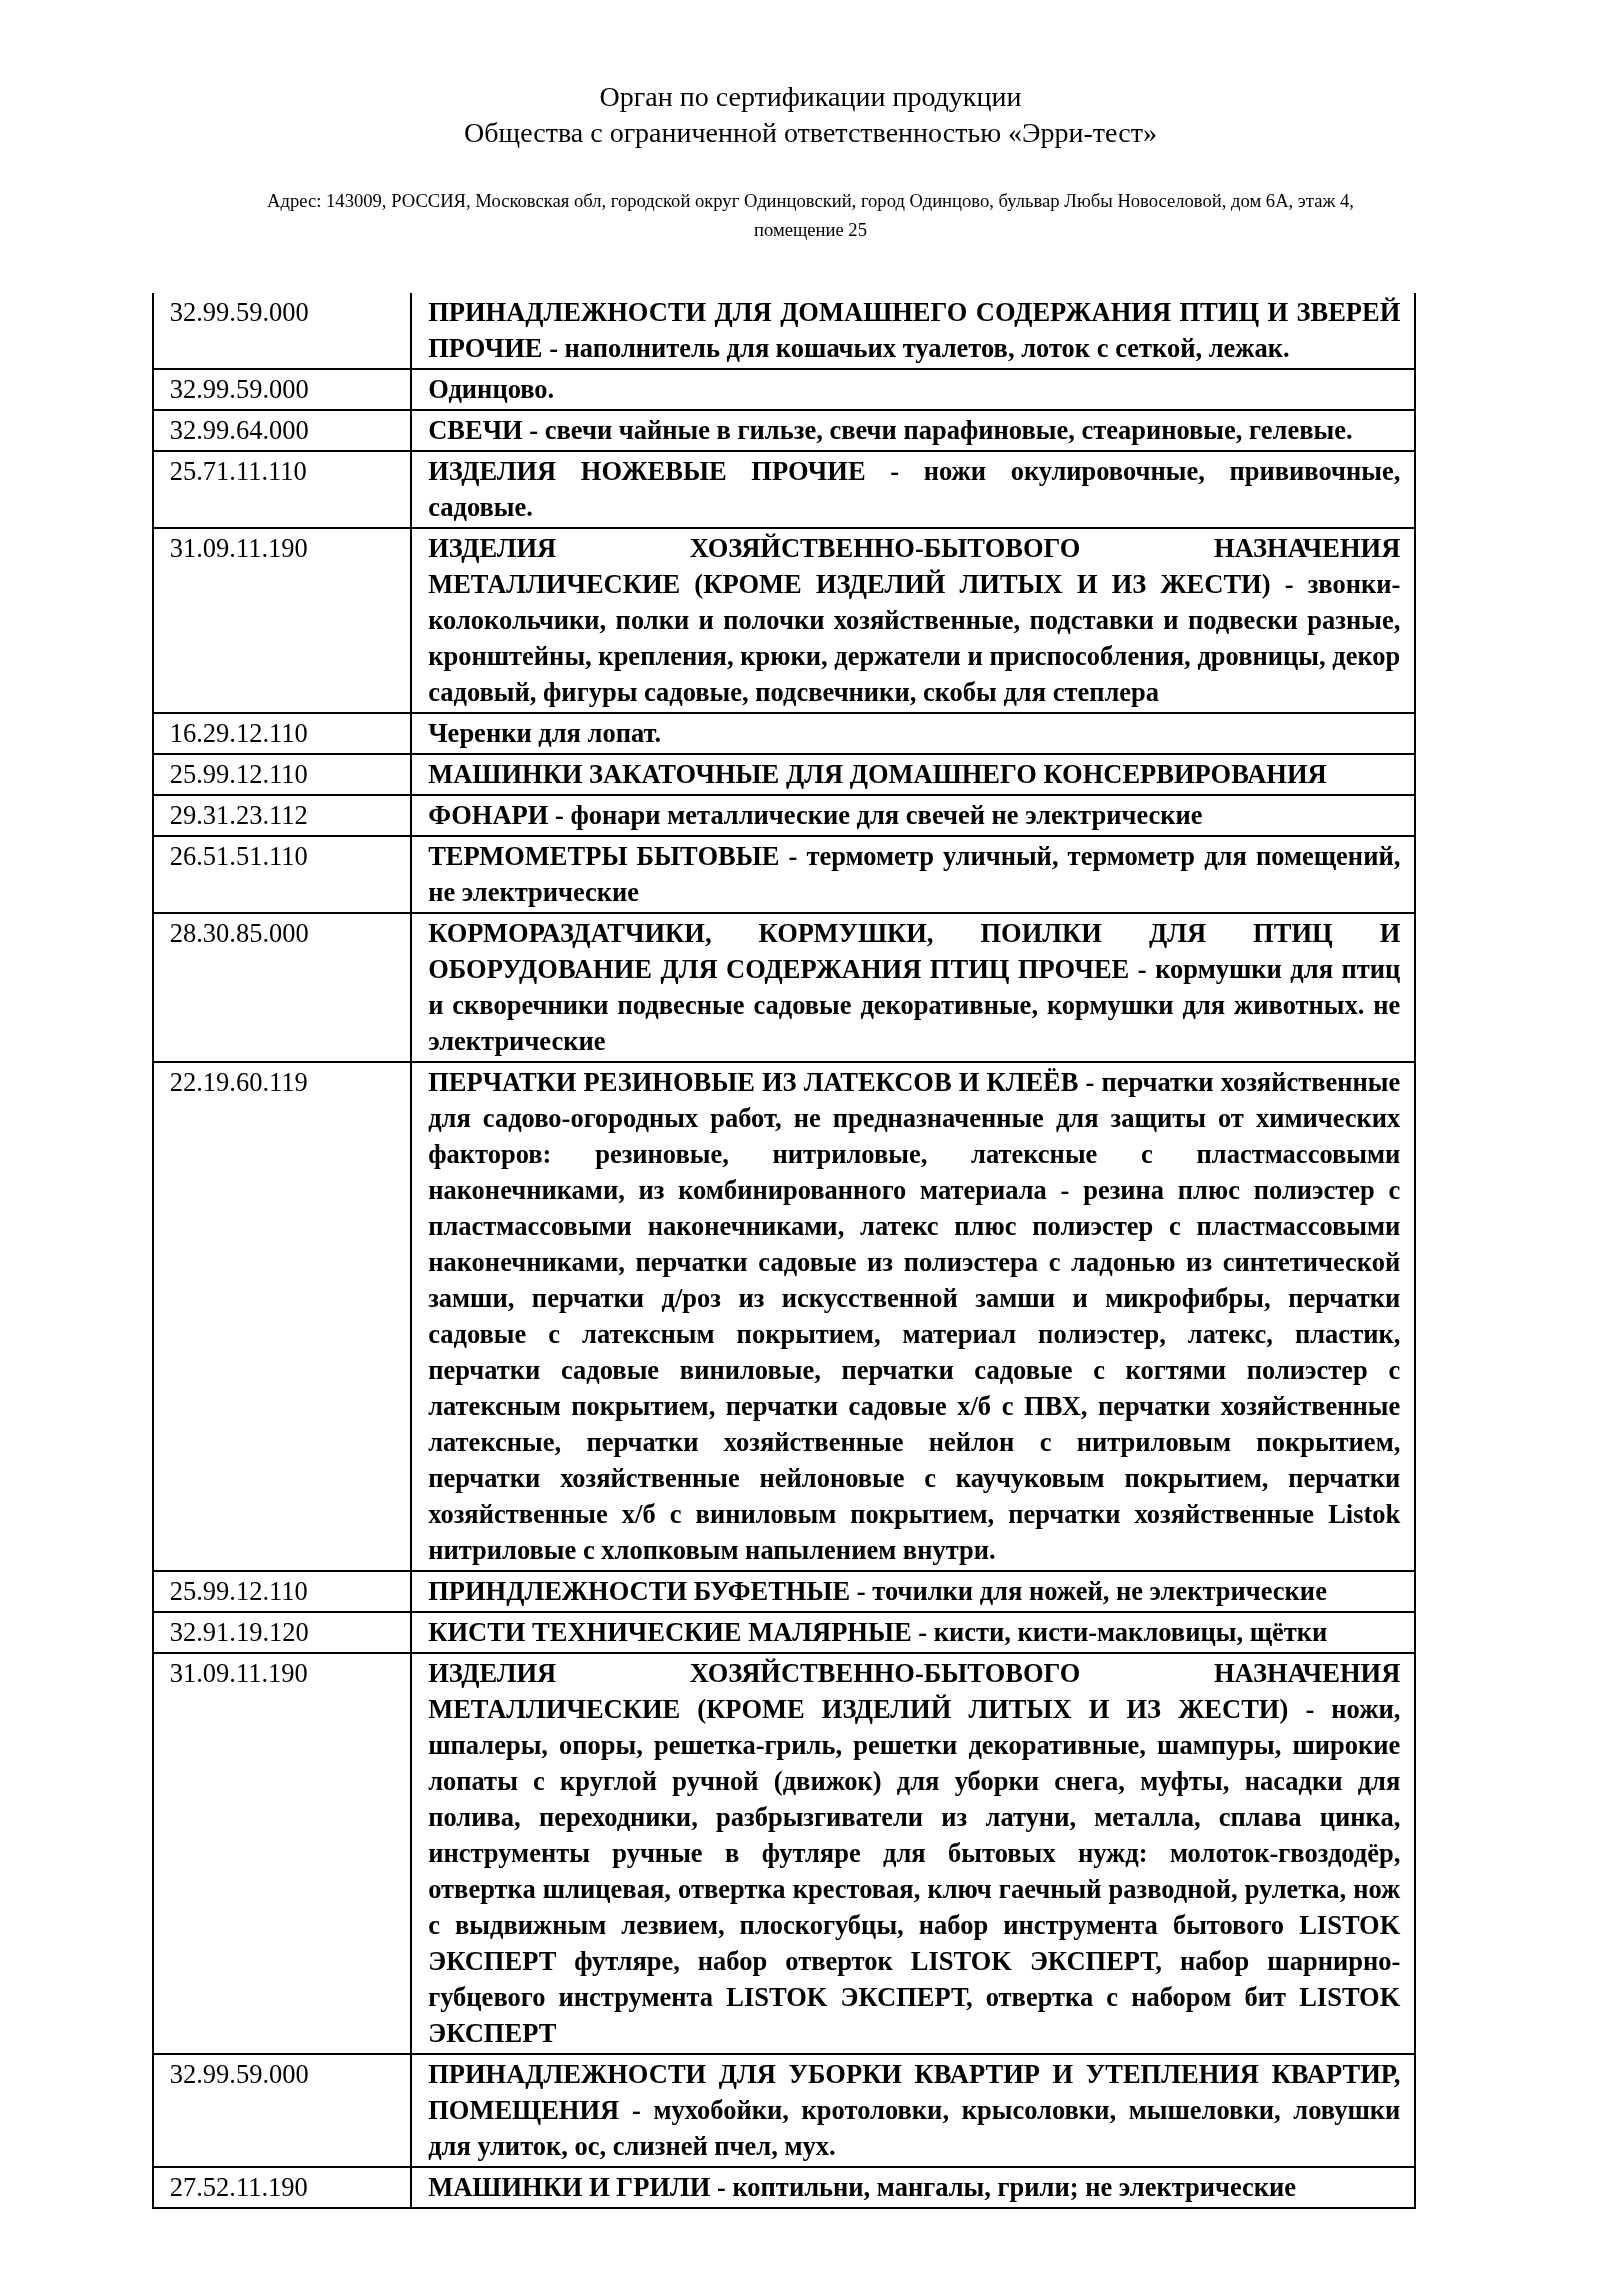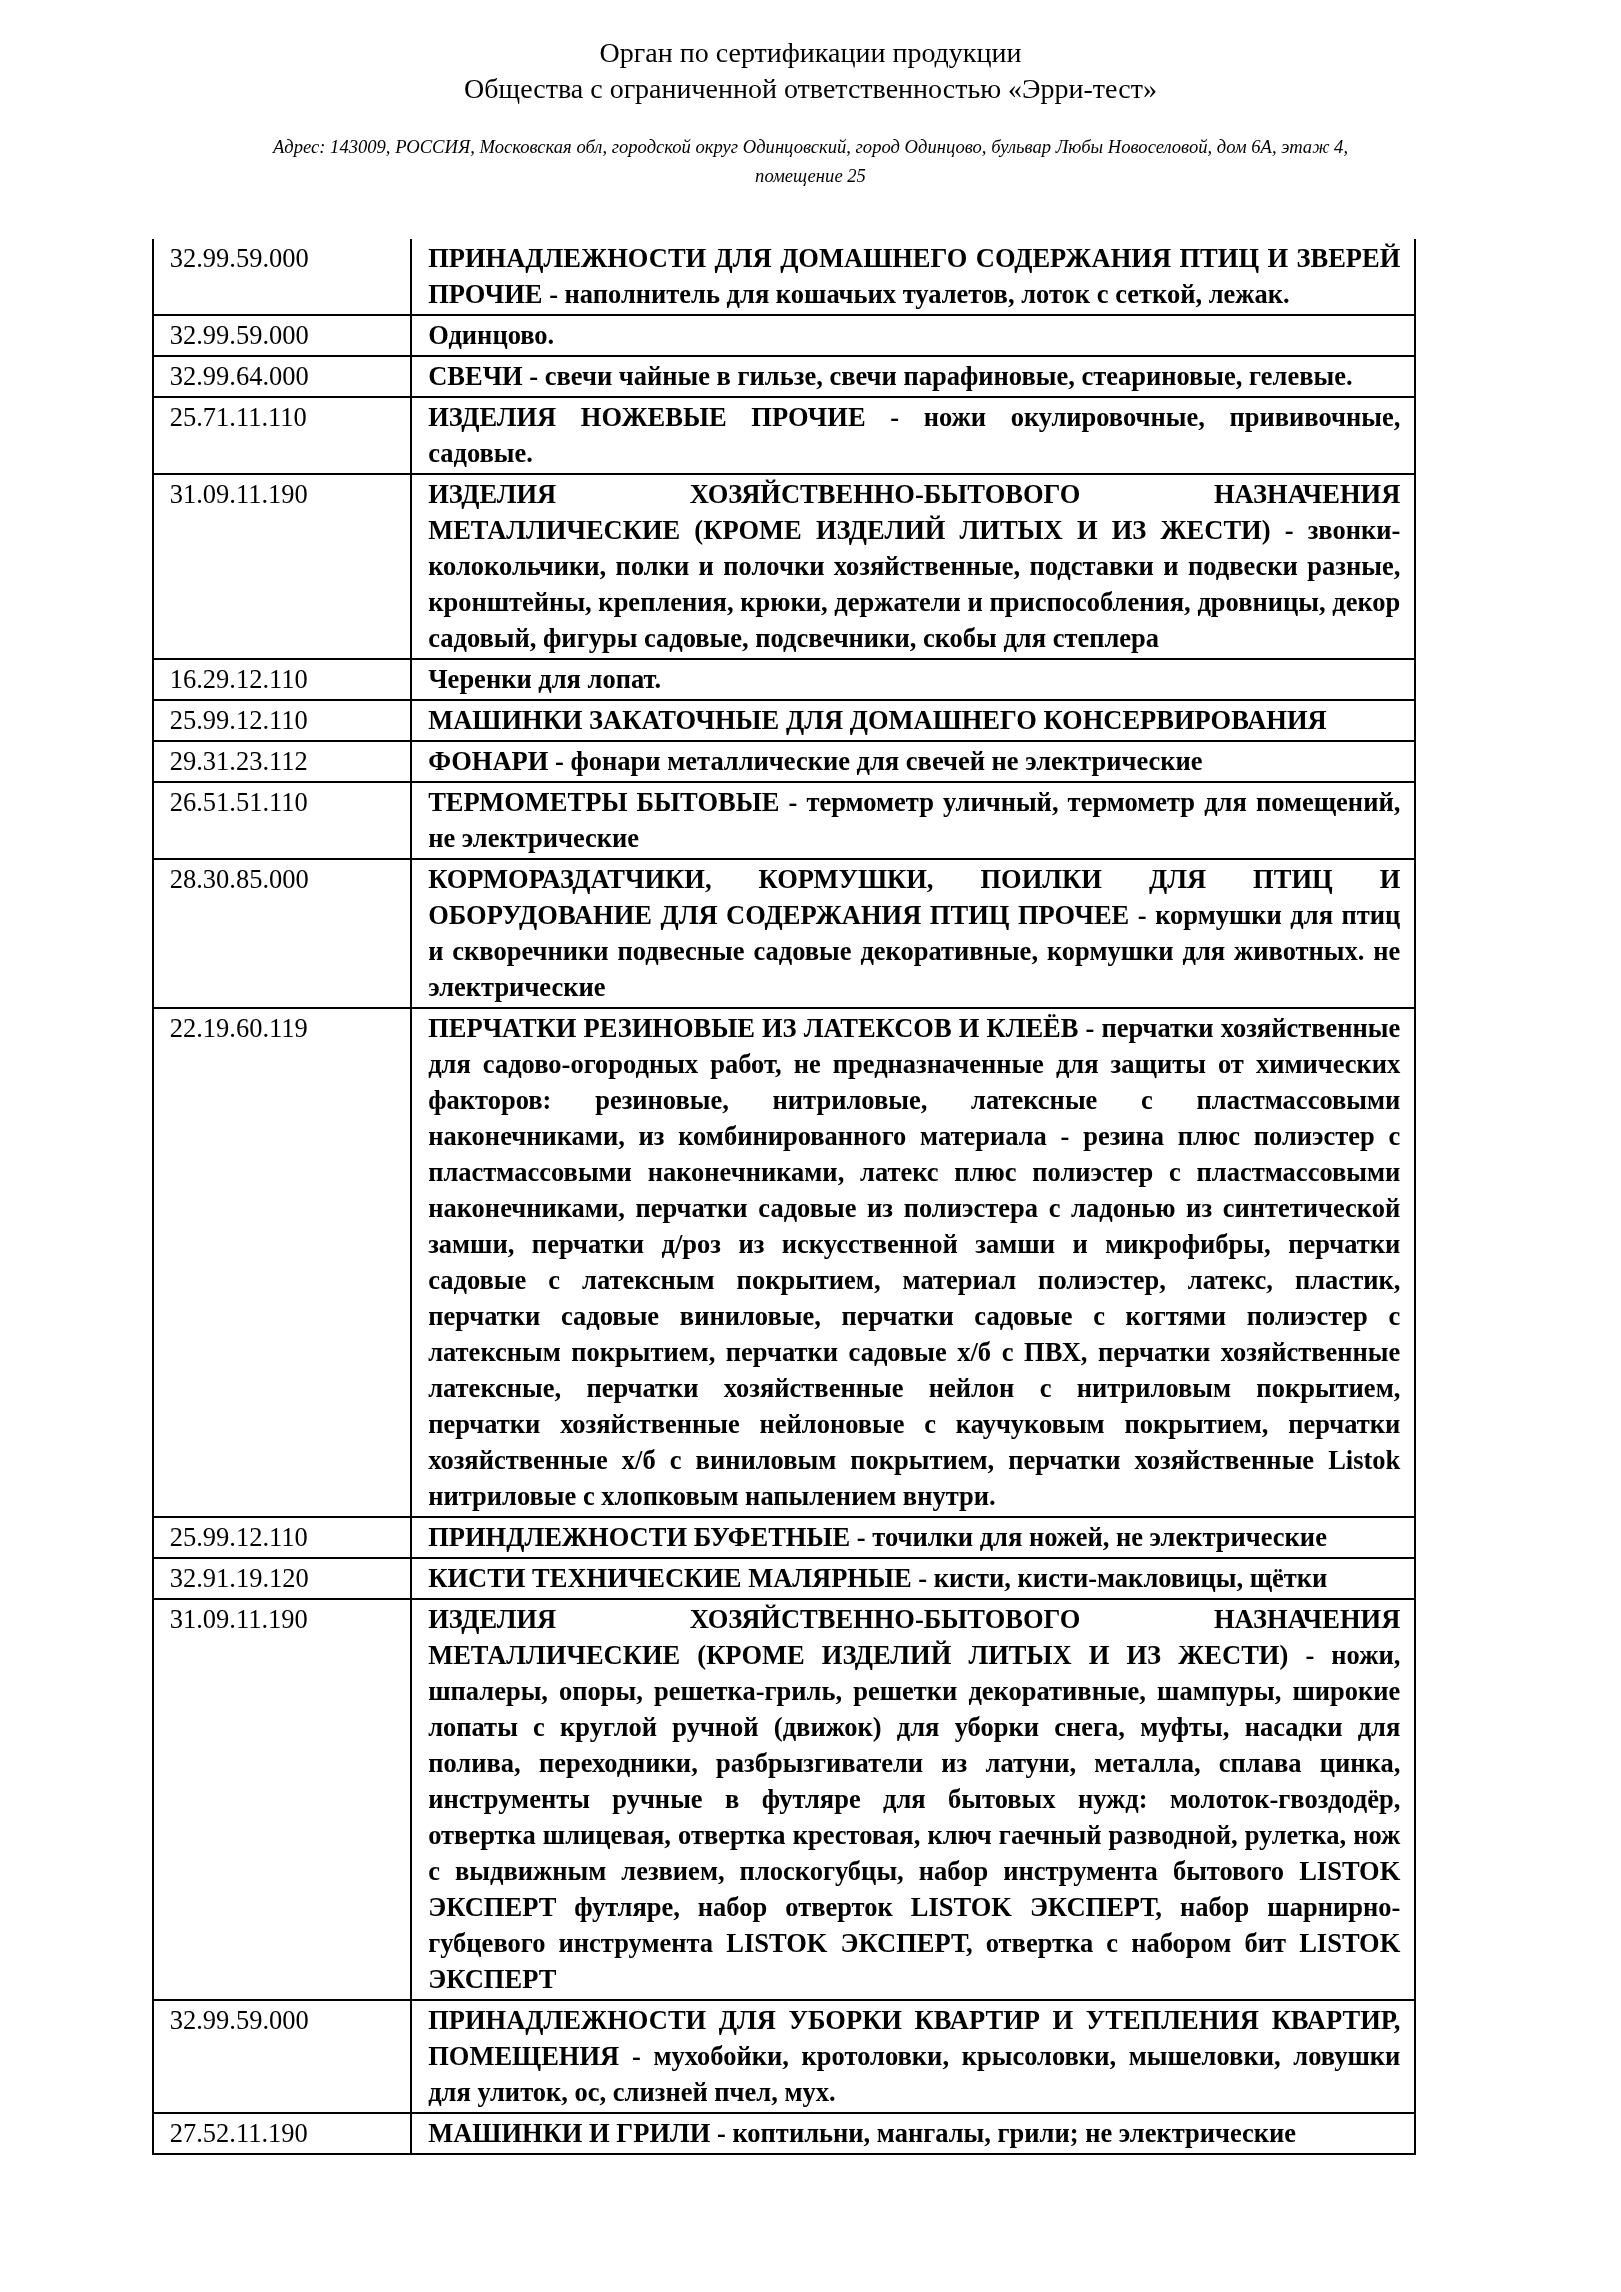--- a/index.html
+++ b/index.html
@@ -9,31 +9,30 @@
     color: #000000;
     font-family: "Liberation Serif", "DejaVu Serif", serif;
   }
   body {
     width: 1621px;
     height: 2293px;
     overflow: hidden;
     position: relative;
   }
   .page-header {
-    padding-top: 35px;
+    padding-top: 79px;
     text-align: center;
   }
   .title-line {
     font-size: 28px;
     line-height: 36px;
     white-space: nowrap;
   }
   .address-block {
-    margin-top: 25px;
-    font-style: italic;
+    margin-top: 35px;
   }
   .address-line {
     font-size: 18.6px;
     line-height: 29px;
     white-space: nowrap;
   }
   .contact-line {
     font-size: 18.6px;
     line-height: 29px;
     margin-top: 13.7px;

